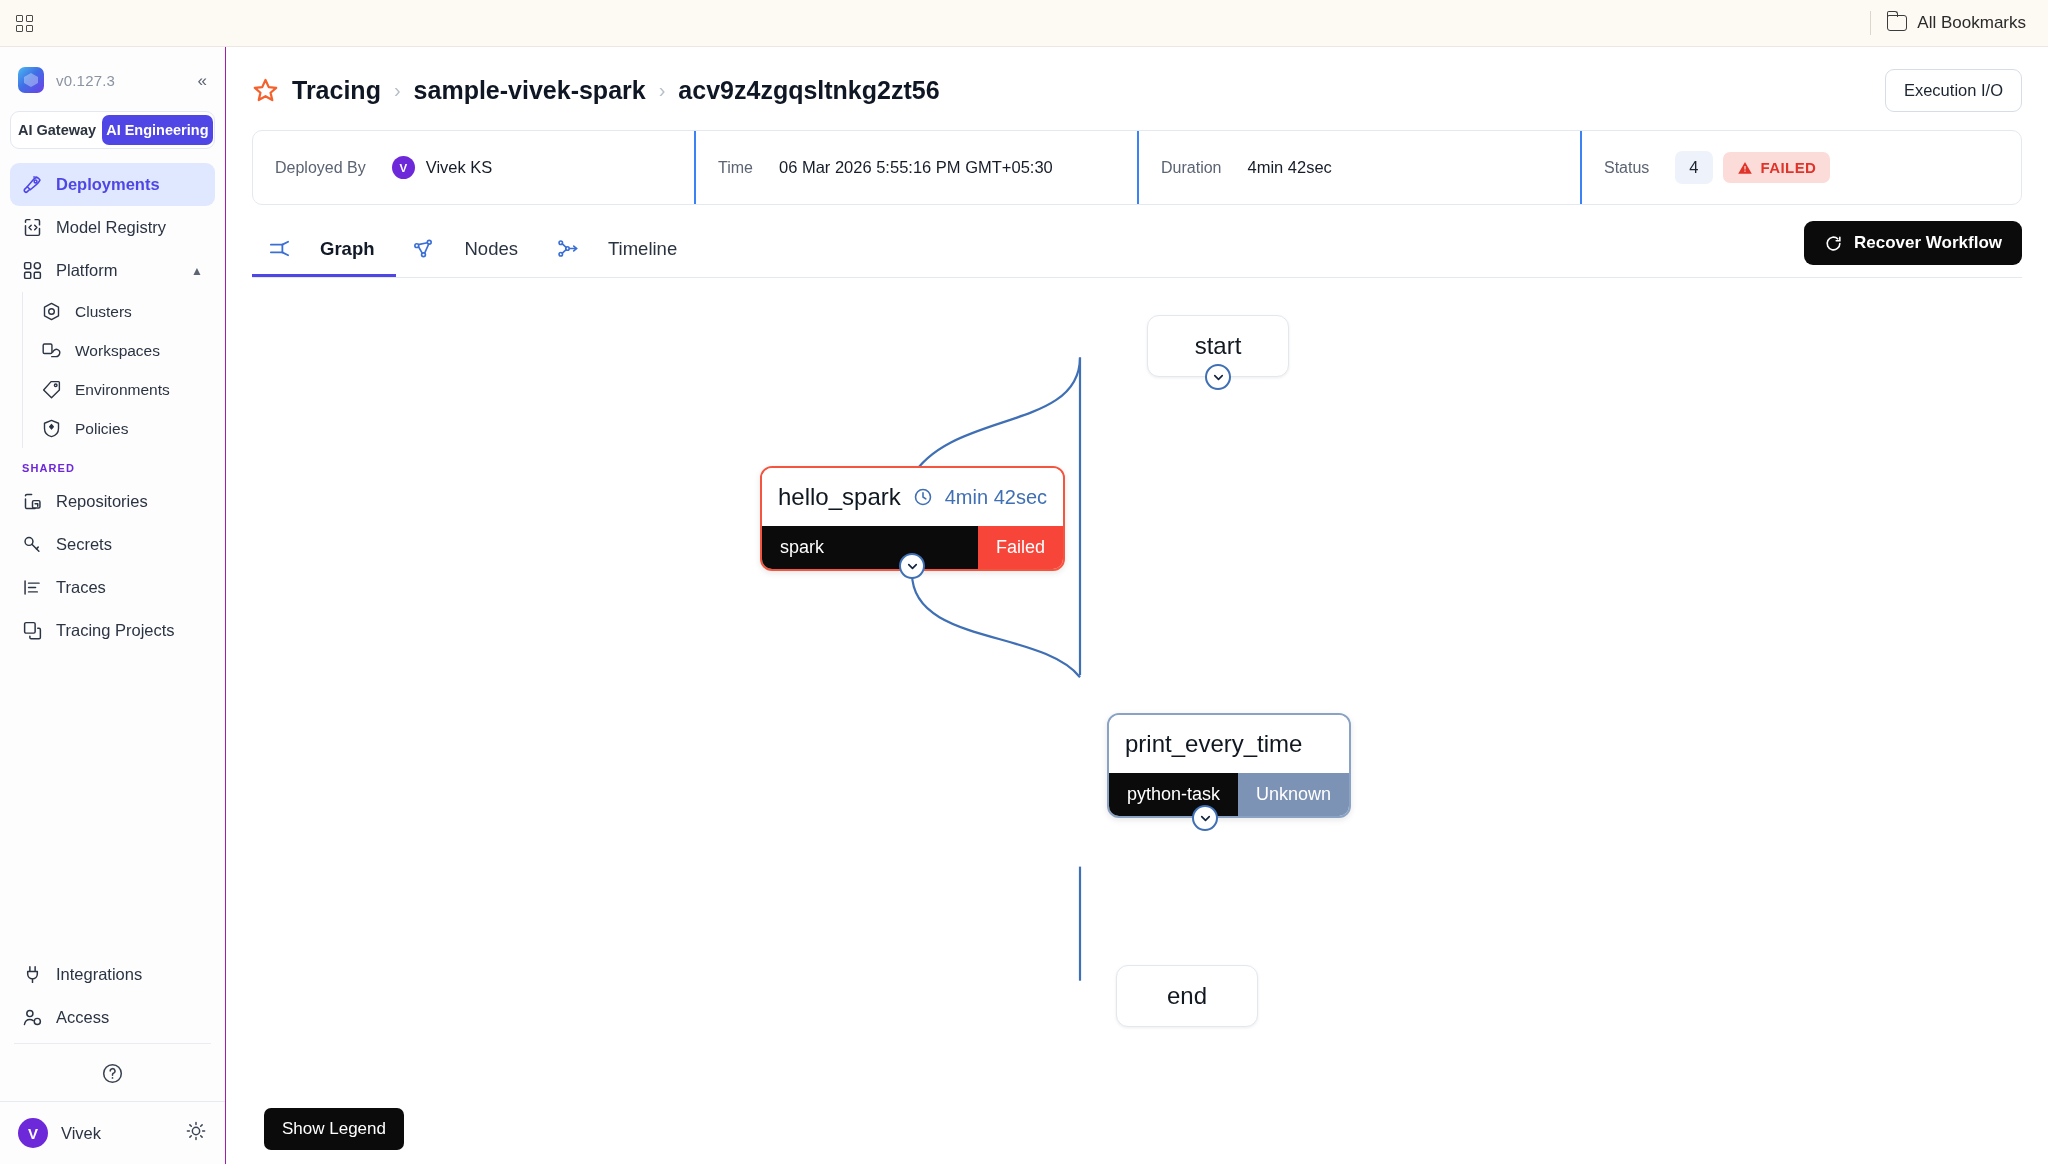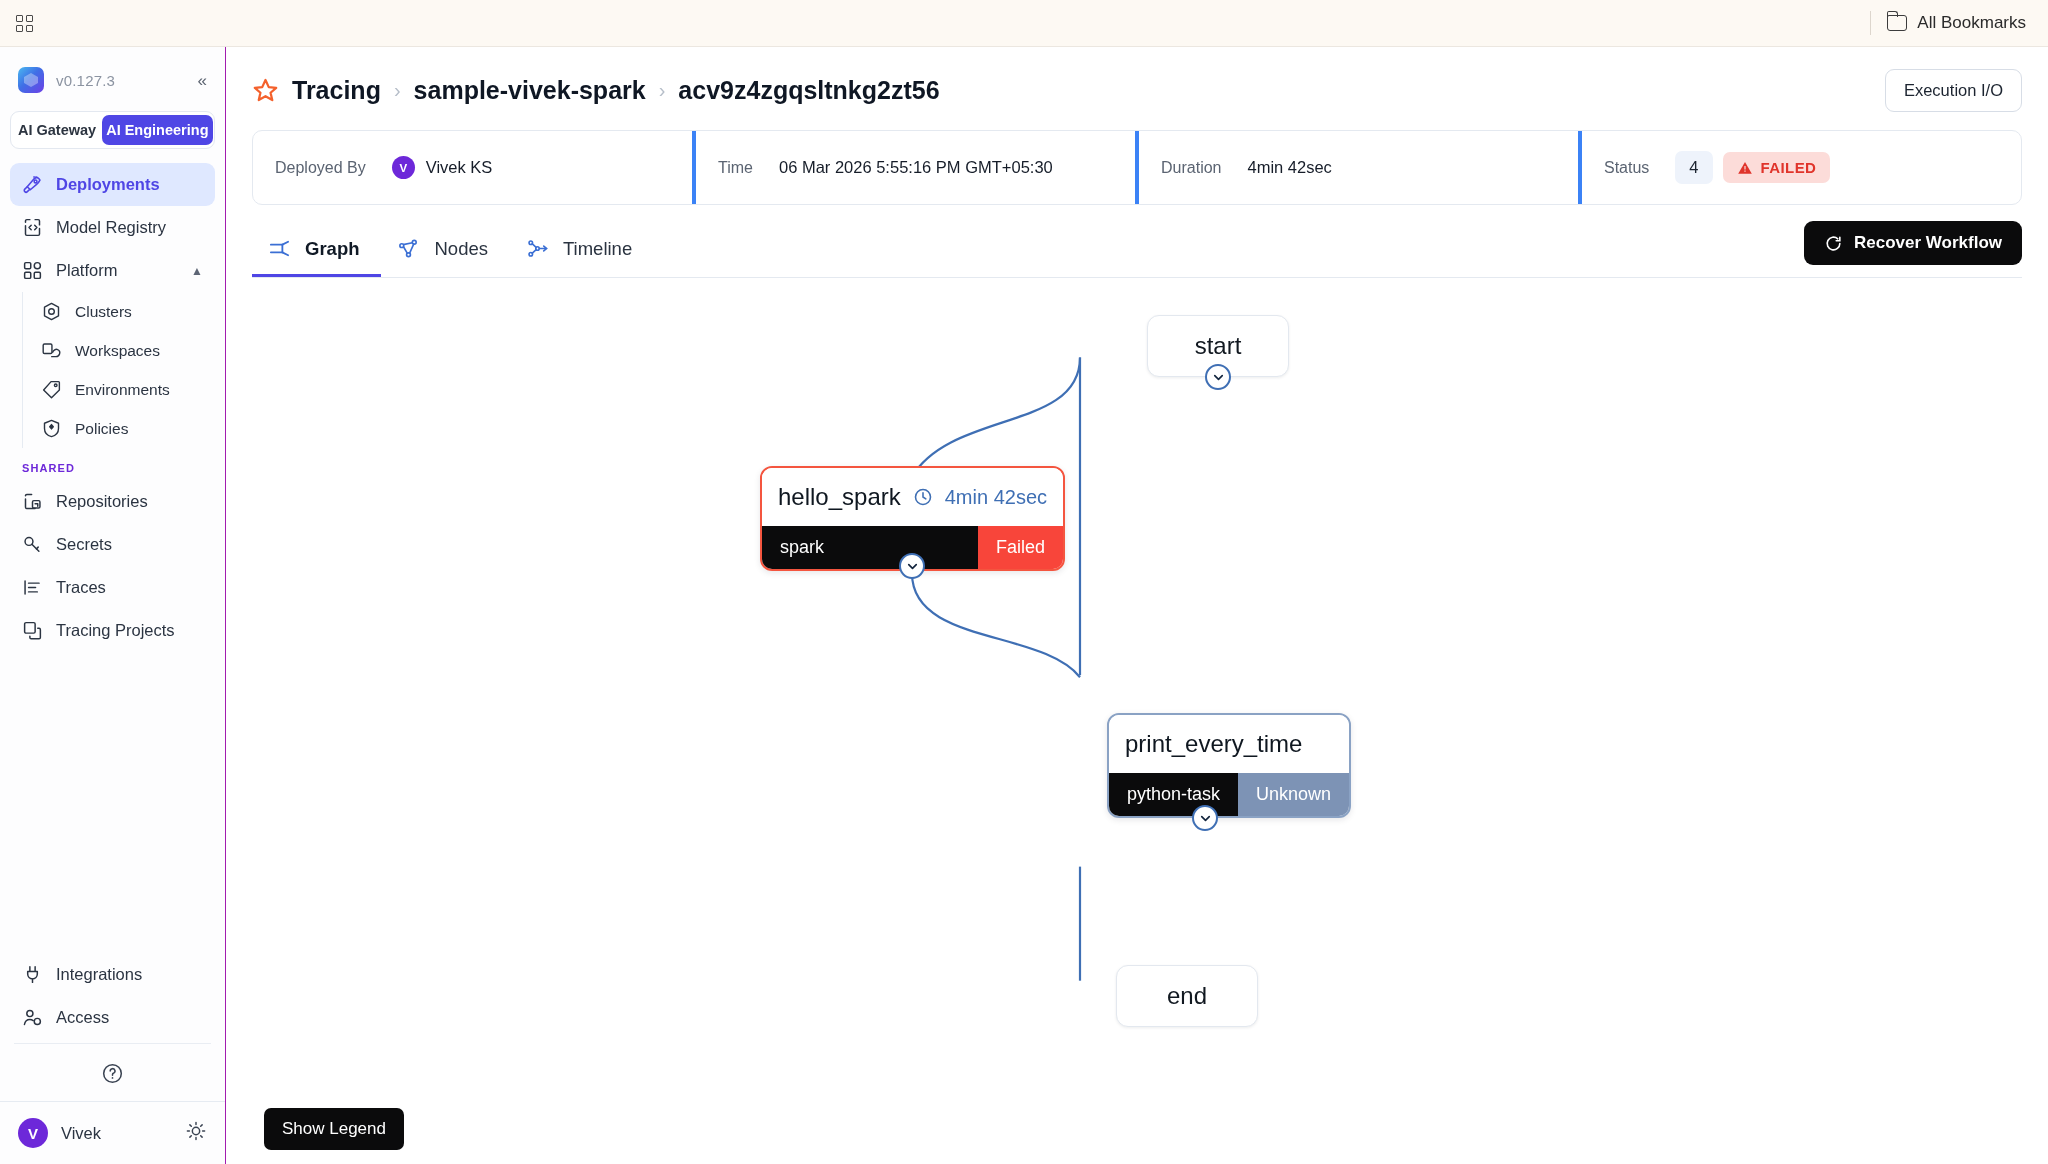--- a/index.html
+++ b/index.html
@@ -90,40 +90,40 @@
   #breadcrumb { display:flex; align-items:center; gap:13px; font-size: 25px; font-weight:700; color:#0f1724; }
   #breadcrumb .crumb { white-space:nowrap; }
   #breadcrumb .sep { color:#b6bec9; font-weight:400; font-size:20px; }
   .star-ico { width:27px;height:27px;flex:0 0 27px; }
   #exec-io-btn { margin-left:auto; border:1px solid #d7dde6; background:#fff; border-radius:9px;
     padding: 11px 18px; font-size:16.5px; color:#1c2430; cursor:pointer; white-space:nowrap; }
 
   
   #info-strip { margin: 0 26px; border:1px solid #e4e9f0; border-radius:10px; display:flex;
     background:#fff; overflow:hidden; }
-  .info-cell { display:flex; align-items:center; gap:26px; padding: 20px 22px; border-right:4px solid #3b82f6; }
+  .info-cell { display:flex; align-items:center; gap:26px; padding: 20px 22px; border-right:2px solid #3b82f6; }
   .info-cell:last-child { border-right:none; }
   .info-label { font-size:16px; color:#5b6472; white-space:nowrap; }
   .info-value { font-size:16.5px; color:#161d29; font-weight:500; }
   #cell-deployed { flex: 0 0 443px; }
   #cell-time     { flex: 0 0 443px; }
   #cell-duration { flex: 0 0 443px; }
   #cell-status   { flex: 1 1 auto; }
   .avatar-sm { width:23px;height:23px;border-radius:50%;background:#6d28d9;color:#fff;
     display:inline-flex;align-items:center;justify-content:center;font-size:11.5px;font-weight:700;flex:0 0 23px;}
   .user-val { display:flex; align-items:center; gap:11px; }
   #time-value { line-height:1.45; }
   .count-chip { background:#eef3fb; border-radius:7px; padding:7px 14px; font-size:16.5px; color:#1c2430; }
   .failed-chip { background:#fcdcd9; color:#e0342b; border-radius:7px; padding:7px 14px;
     font-size:15px; font-weight:700; letter-spacing:.4px; display:inline-flex; align-items:center; gap:8px; }
   .status-group { display:flex; align-items:center; gap:10px; }
 
   
   #tabbar { margin: 22px 26px 0 26px; border-bottom:1px solid #e4e9f0; display:flex; align-items:flex-end; gap:0; position:relative; }
-  .tab { display:flex; align-items:center; gap:14px; padding: 10px 22px 14px 16px;
+  .tab { display:flex; align-items:center; gap:29px; padding: 10px 22px 14px 16px;
     font-size:18.5px; color:#2a3340; cursor:pointer; border-bottom:3px solid transparent; }
   .tab.active { color:#111a26; font-weight:600; border-bottom-color:#4f46e5; }
   .tab .ico { width:23px;height:23px;flex:0 0 23px; color:#3b6fd4; }
   #recover-btn { position:absolute; right:0; bottom: 12px; background:#0b0b0c; color:#fff;
     border-radius:9px; padding: 12px 20px; font-size:17px; font-weight:600; display:flex;
     align-items:center; gap:11px; cursor:pointer; white-space:nowrap; }
 
   
   #canvas { position:relative; flex:1; margin: 0 26px; overflow:hidden; background:#fff; }
   #edges { position:absolute; inset:0; width:100%; height:100%; }

